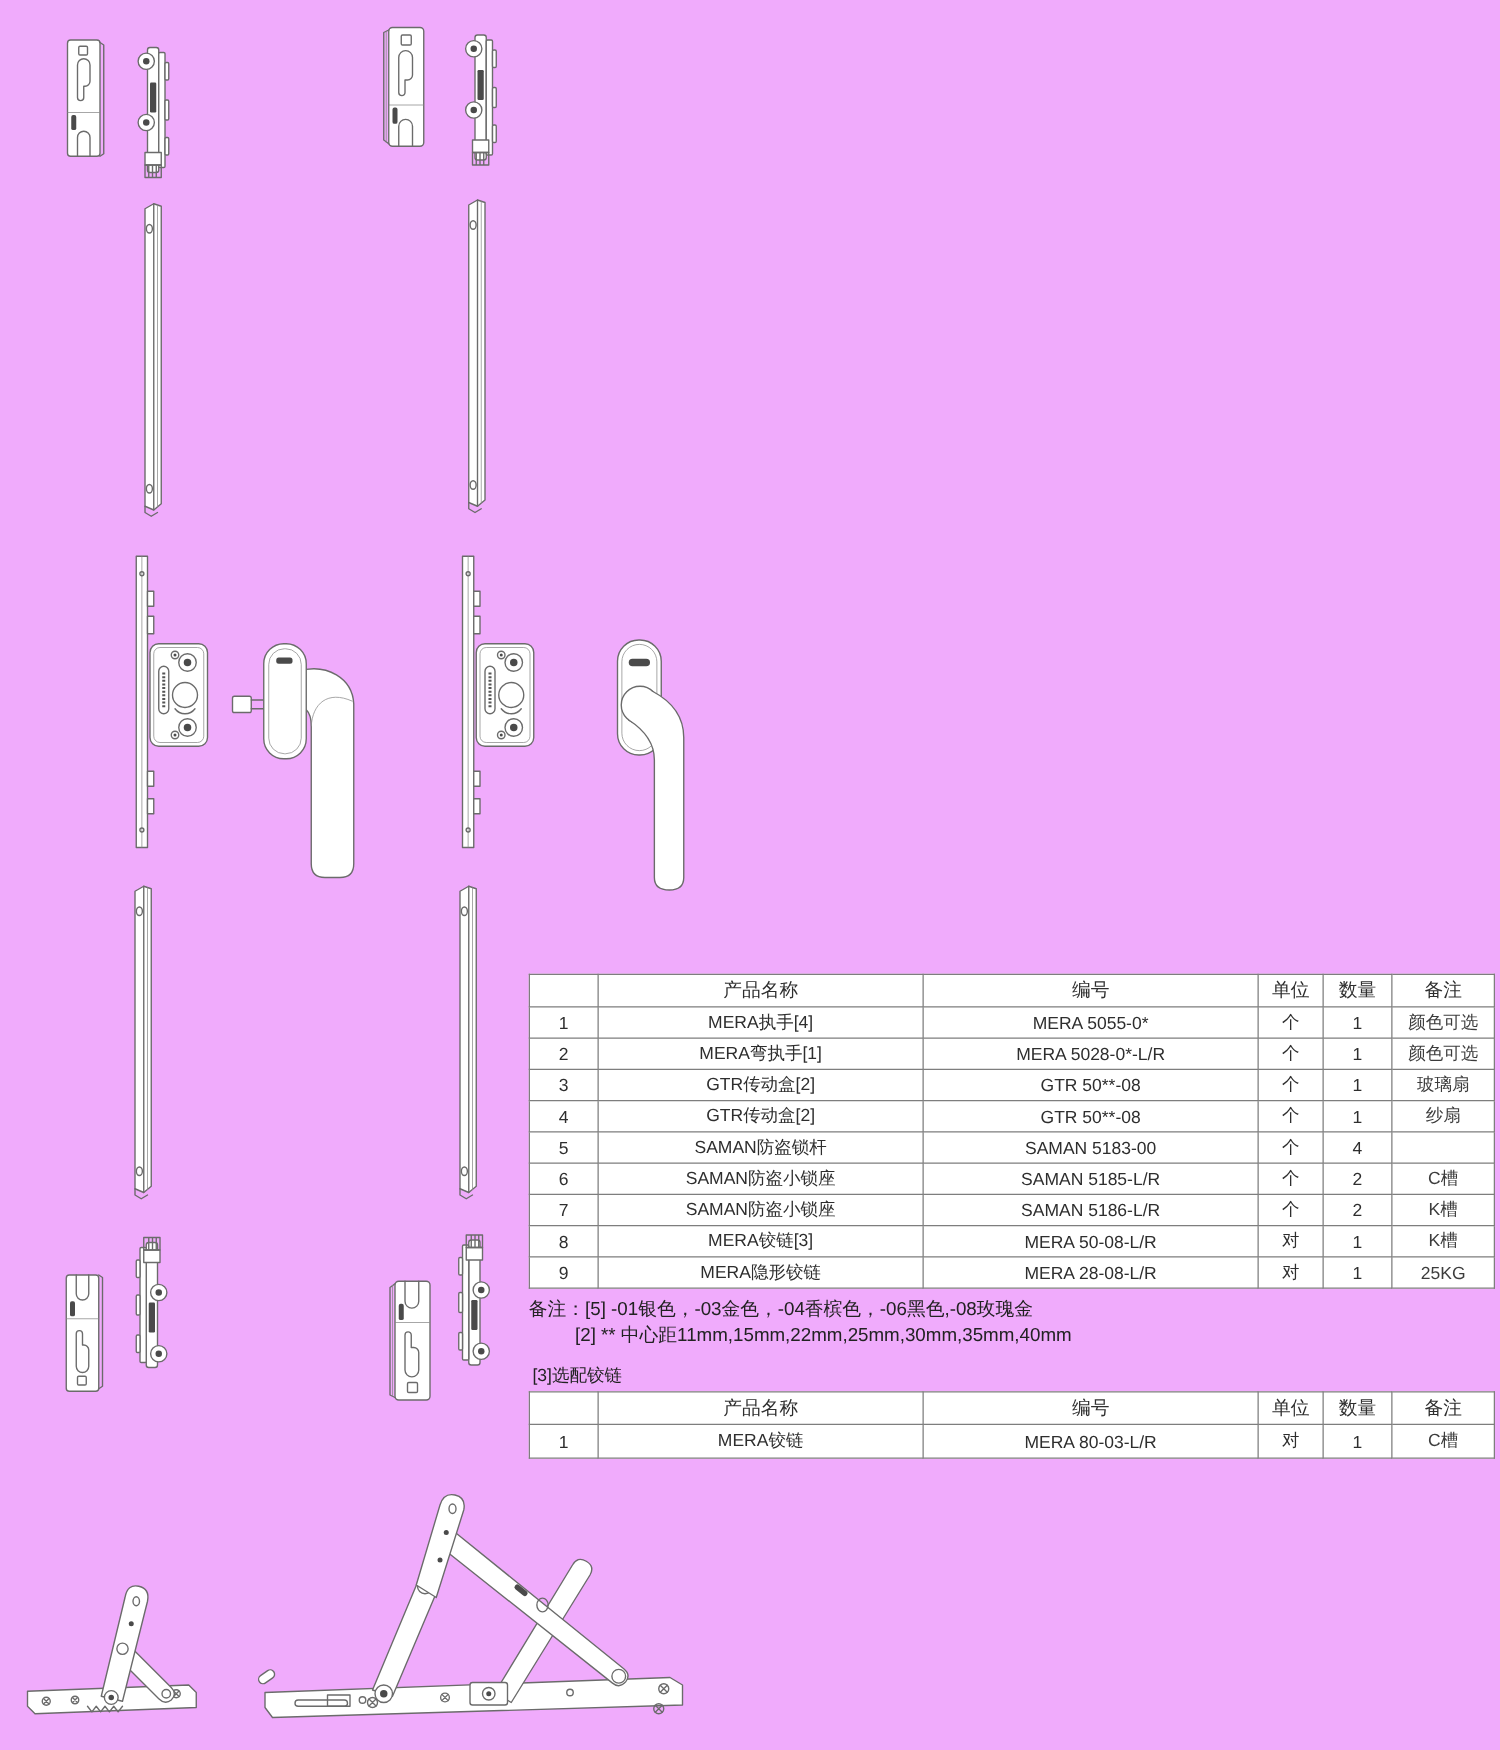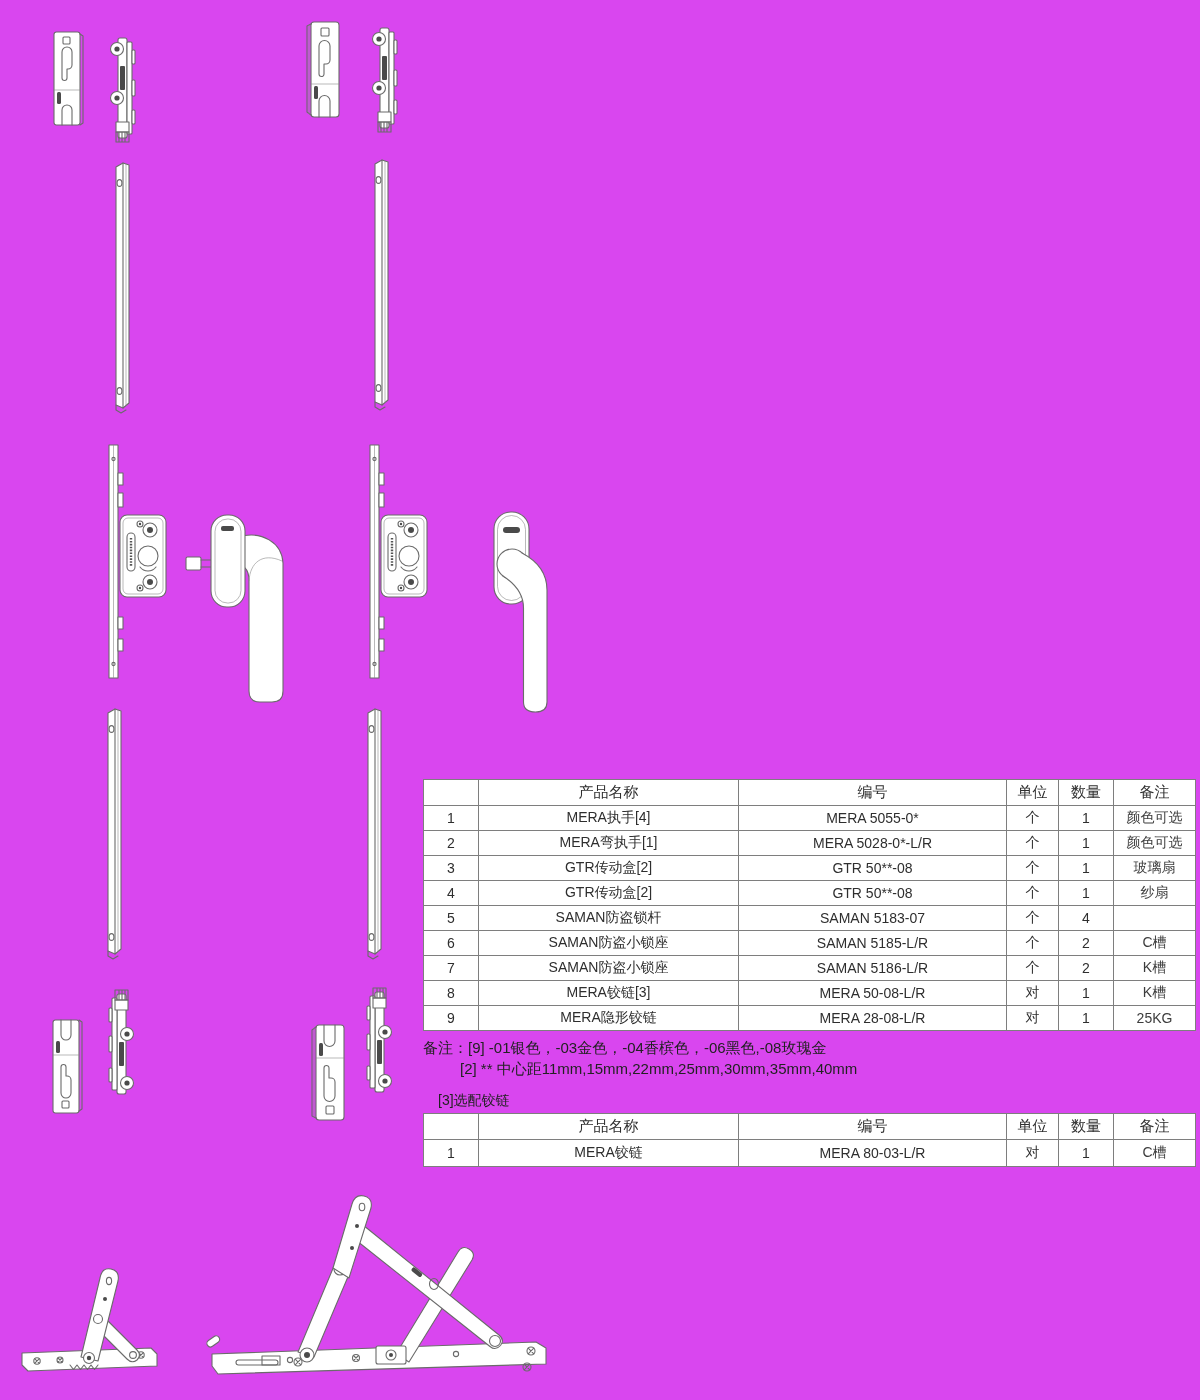--- a/index.html
+++ b/index.html
@@ -1,36 +1,36 @@
 <!DOCTYPE html>
 <html><head>
 <meta charset="utf-8">
 <style>
   html,body{margin:0;padding:0;background:#fff;}
-  .page{position:relative;width:1200px;height:1400px;background:#d946ef;overflow:hidden;
+  .page{position:relative;width:1200px;height:1400px;background:#f0abfc;overflow:hidden;
         font-family:"Liberation Sans","DejaVu Sans",sans-serif;color:#333;}
   svg.art{position:absolute;left:0;top:0;}
   svg.art *{vector-effect:non-scaling-stroke;}
   .ln{stroke:#6b6b6b;stroke-width:1.1;fill:#ffffff;stroke-linejoin:round;stroke-linecap:round;}
   .ln-thin{stroke:#8a8a8a;stroke-width:0.6;fill:none;}
   .ln-none{stroke:#6b6b6b;stroke-width:1.1;fill:none;stroke-linejoin:round;stroke-linecap:round;}
   .dk{fill:#4a4a4a;stroke:none;}
   table{border-collapse:collapse;position:absolute;table-layout:fixed;background:#fff;}
   th,td{border:1px solid #7e7e7e;text-align:center;vertical-align:middle;padding:0;
         font-weight:normal;overflow:hidden;white-space:nowrap;}
   .bom{left:423px;top:779px;width:772px;}
   .bom th{height:25px;font-size:15px;color:#2e2e2e;}
   .bom td{height:24px;font-size:14px;color:#2e2e2e;}
   .opt{left:423px;top:1113px;width:772px;}
   .opt th{height:25px;font-size:15px;color:#2e2e2e;}
   .opt td{height:26px;font-size:14px;color:#2e2e2e;}
   td.remark{font-size:14px;color:#3c3c3c;}
   .notes{position:absolute;left:423px;top:1037px;font-size:15px;line-height:21px;color:#222;}
   .note-line2{padding-left:37px;}
-  .opt-label{position:absolute;left:438px;top:1092px;font-size:14px;color:#222;}
+  .opt-label{position:absolute;left:426px;top:1092px;font-size:14px;color:#222;}
 </style>
 </head>
 <body>
 
 <div class="page">
 
   <svg class="art" width="1200" height="1400" viewBox="0 0 1200 1400" aria-hidden="true">
     <defs>
 
       <g id="rod">
@@ -251,21 +251,21 @@
       <td>4</td>
       <td>GTR传动盒[2]</td>
       <td>GTR 50**-08</td>
       <td>个</td>
       <td>1</td>
       <td class="remark">纱扇</td>
     </tr>
     <tr>
       <td>5</td>
       <td>SAMAN防盗锁杆</td>
-      <td>SAMAN 5183-07</td>
+      <td>SAMAN 5183-00</td>
       <td>个</td>
       <td>4</td>
       <td class="remark"></td>
     </tr>
     <tr>
       <td>6</td>
       <td>SAMAN防盗小锁座</td>
       <td>SAMAN 5185-L/R</td>
       <td>个</td>
       <td>2</td>
@@ -292,21 +292,21 @@
       <td>MERA隐形铰链</td>
       <td>MERA 28-08-L/R</td>
       <td>对</td>
       <td>1</td>
       <td class="remark">25KG</td>
     </tr>
   </tbody>
     </table>
 
   <div class="notes">
-    <div>备注：[9] -01银色，-03金色，-04香槟色，-06黑色,-08玫瑰金</div>
+    <div>备注：[5] -01银色，-03金色，-04香槟色，-06黑色,-08玫瑰金</div>
     <div class="note-line2">[2] ** 中心距11mm,15mm,22mm,25mm,30mm,35mm,40mm</div>
   </div>
 
   <div class="opt-label">[3]选配铰链</div>
 
   <table class="opt">
     <colgroup>
         <col style="width:55px">
         <col style="width:260px">
         <col style="width:268px">

